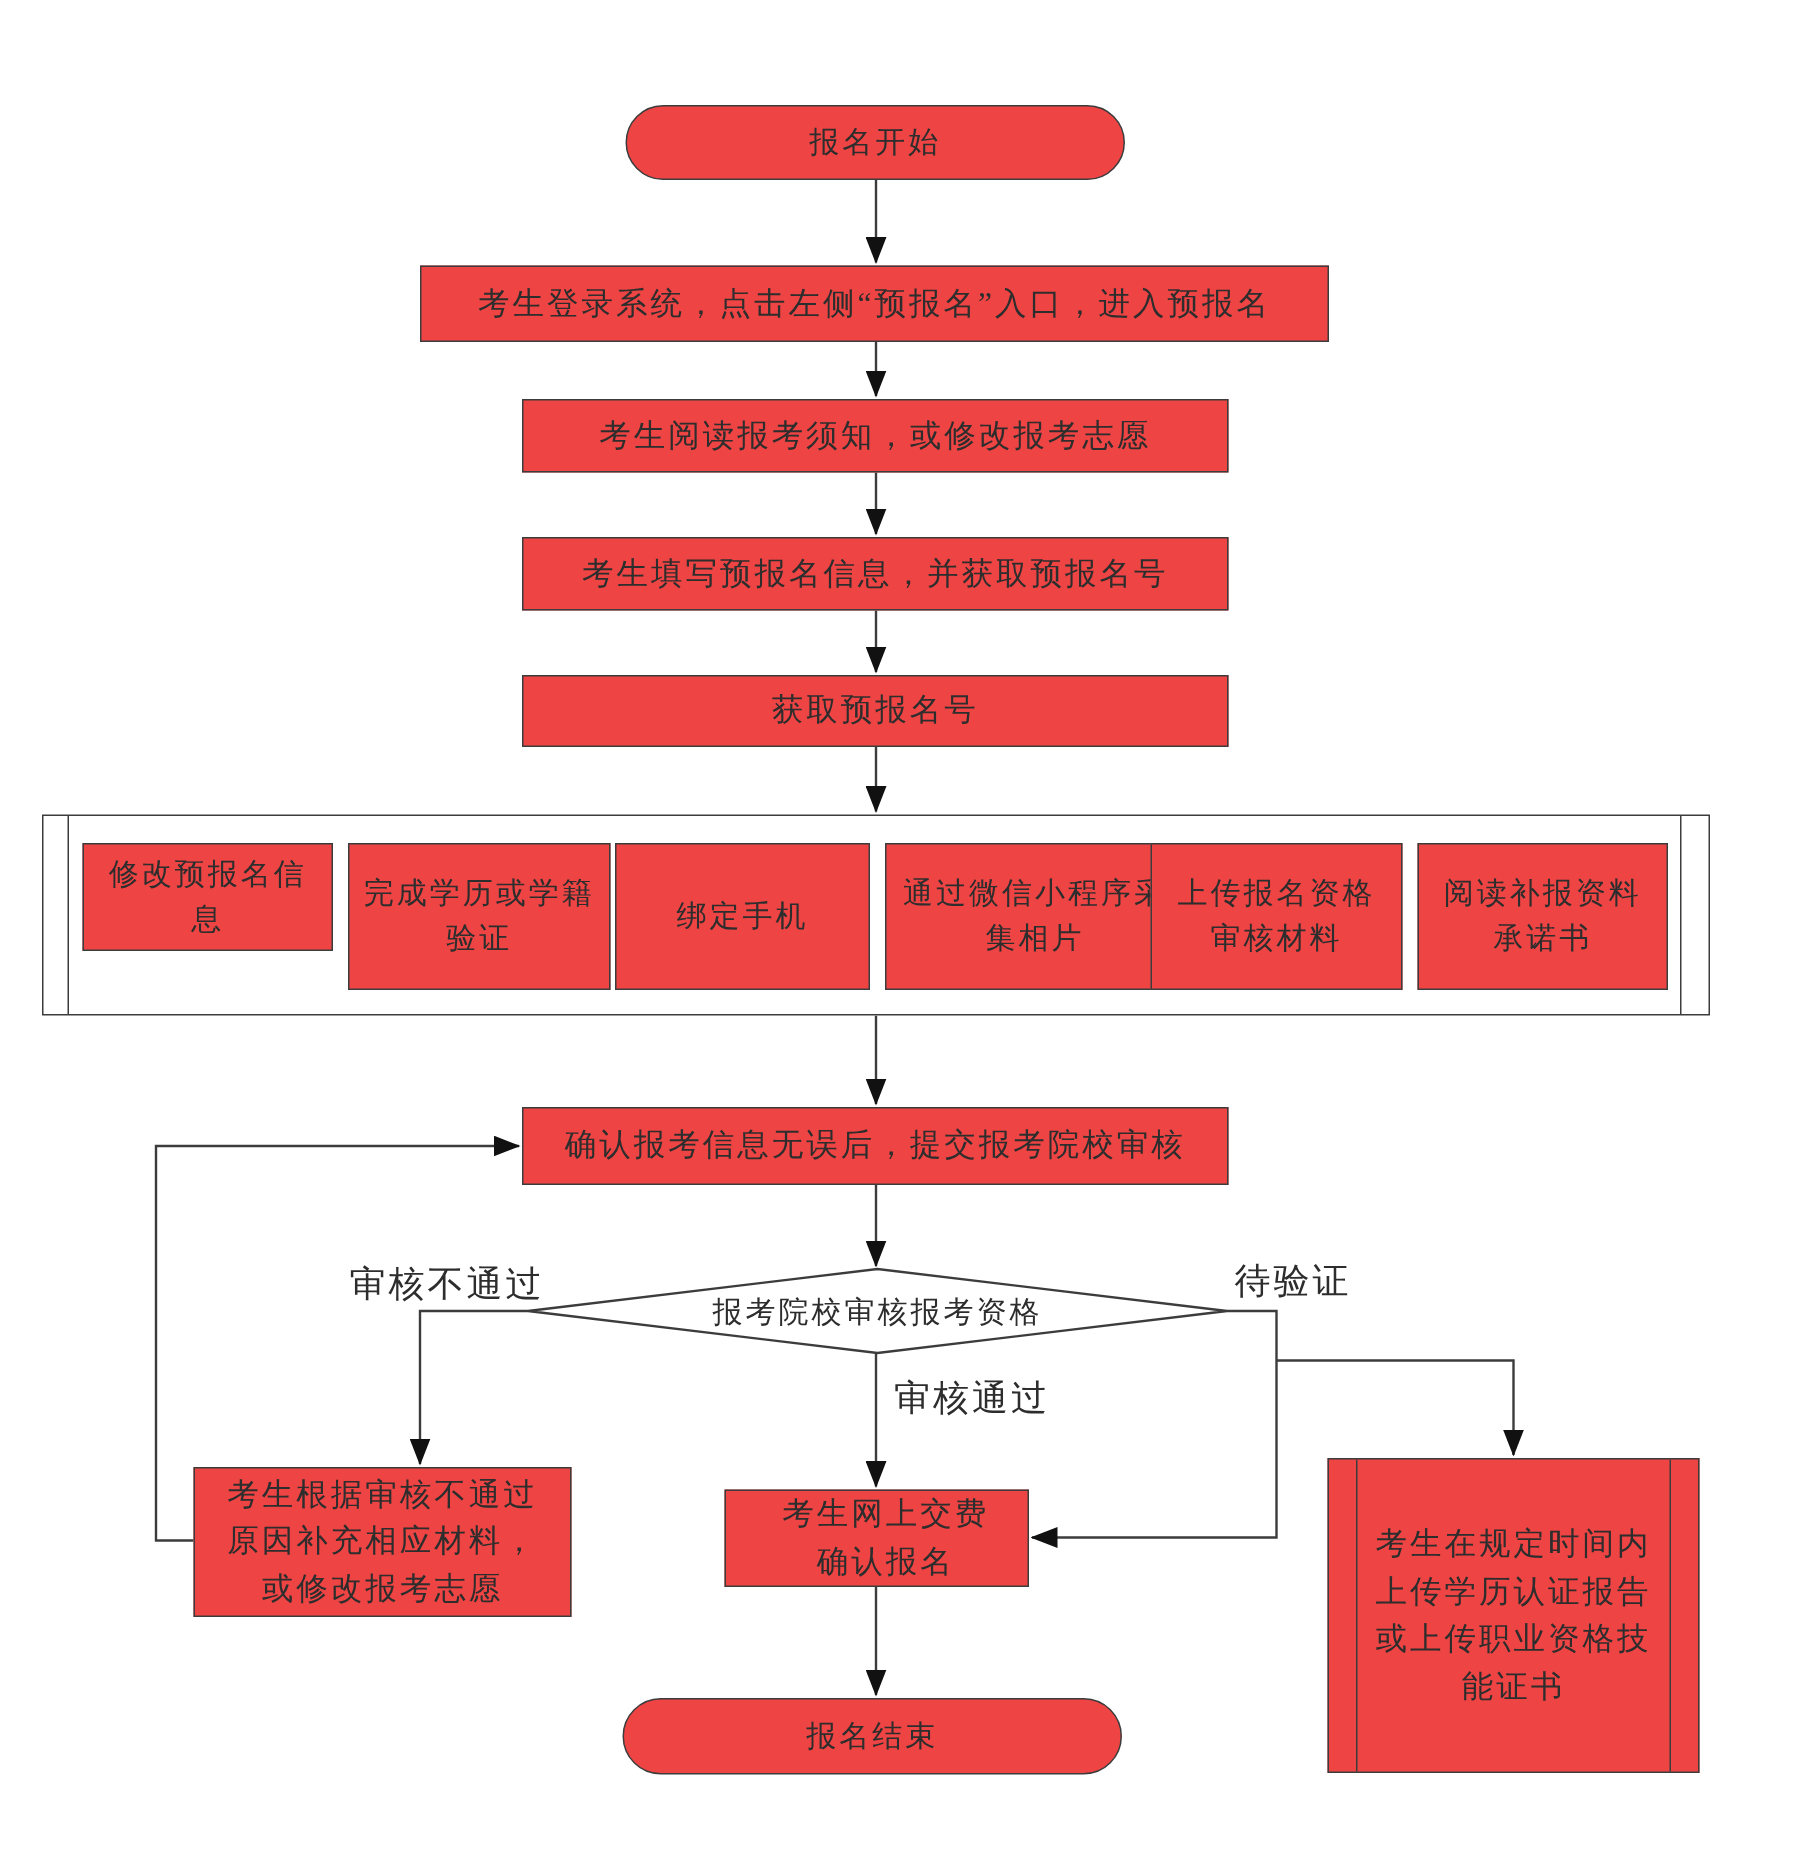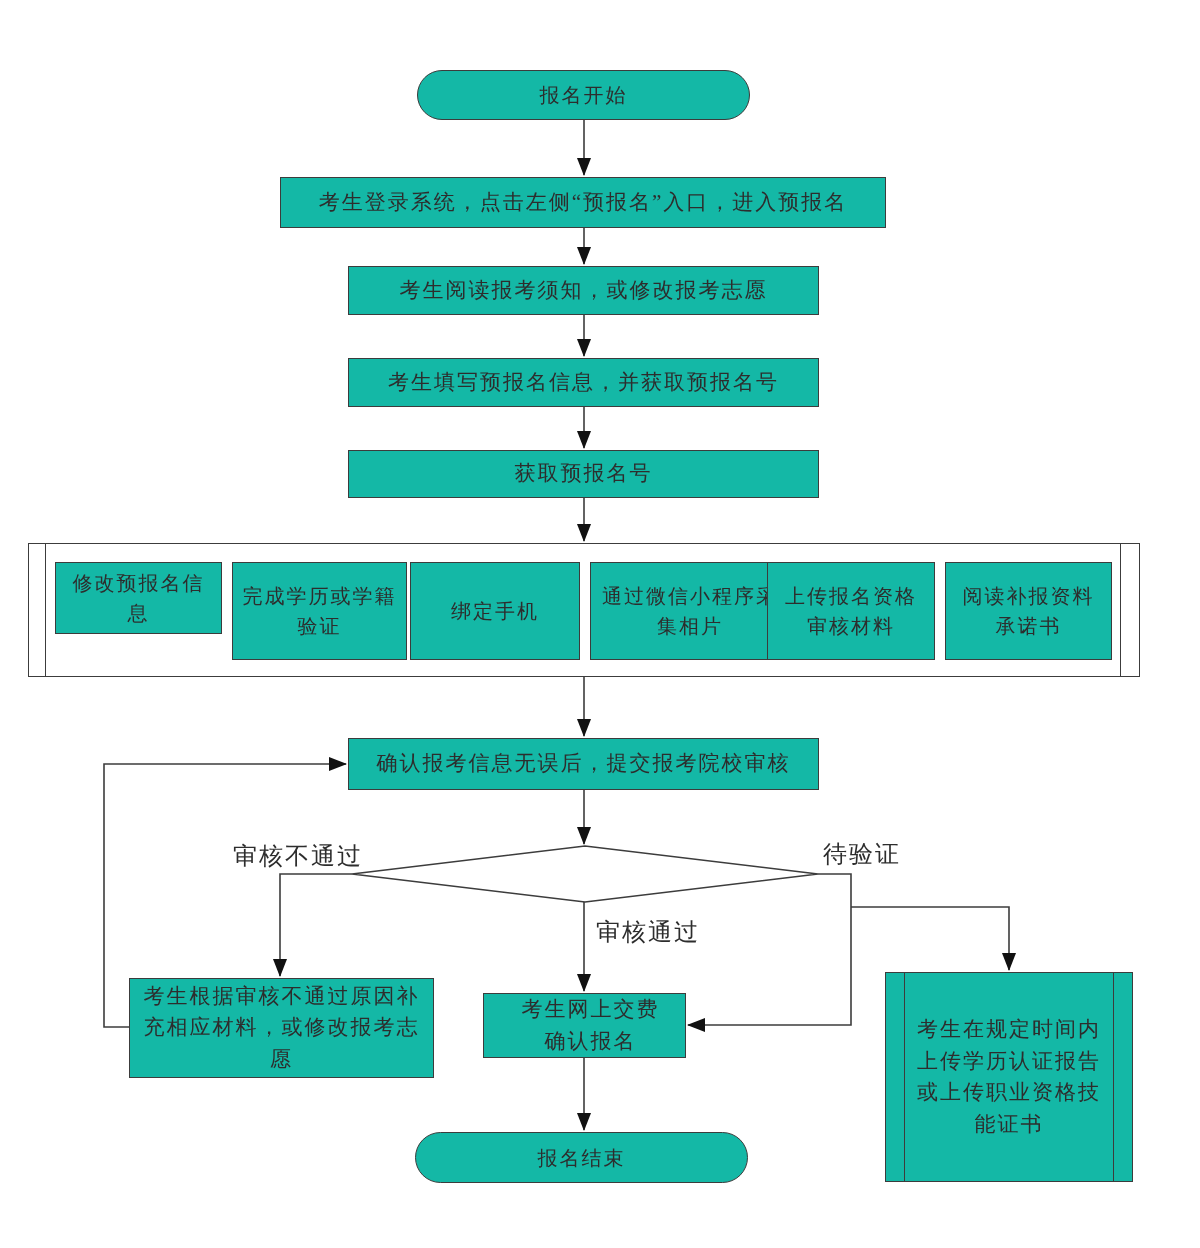--- a/index.html
+++ b/index.html
@@ -20,21 +20,21 @@
     left: 0; top: 0;
     width: 1200px; height: 1248px;
   }
   .node {
     position: absolute;
     box-sizing: border-box;
     display: flex;
     align-items: center;
     justify-content: center;
     text-align: center;
-    background: #14b8a6;
+    background: #ef4444;
     border: 1.6px solid #3c3c3c;
     font-size: 21px;
     letter-spacing: 2px;
     line-height: 1.5;
   }
   .terminator {
     border-radius: 26px;
     font-size: 20px;
   }
   .container-band {
@@ -140,26 +140,29 @@
     <span>上传报名资格审核材料</span>
   </div>
   <div class="node task" style="left:945px; top:562px; width:167px; height:98px;">
     <span>阅读补报资料承诺书</span>
   </div>
 
   <div class="node" style="left:348px; top:738px; width:471px; height:52px;">
     <span>确认报考信息无误后，提交报考院校审核</span>
   </div>
 
+  <div class="decision-text" style="left:415px; top:852px; width:340px; height:44px;">
+    <span>报考院校审核报考资格</span>
+  </div>
 
   <div class="label" style="left:233px; top:840px;">审核不通过</div>
   <div class="label" style="left:596px; top:916px;">审核通过</div>
   <div class="label" style="left:823px; top:838px;">待验证</div>
 
-  <div class="node" style="left:129px; top:978px; width:305px; height:100px; padding:0 12px;">
+  <div class="node" style="left:129px; top:978px; width:252px; height:100px; padding:0 12px;">
     <span>考生根据审核不通过原因补充相应材料，或修改报考志愿</span>
   </div>
 
   <div class="node preline" style="left:483px; top:993px; width:203px; height:65px;padding-left:12px;">
     <span class="preline">考生网上交费
 确认报名</span>
   </div>
 
   <div class="node" style="left:885px; top:972px; width:248px; height:210px; padding:0 26px;">
     <div class="dbl-line" style="left:18px;"></div>

